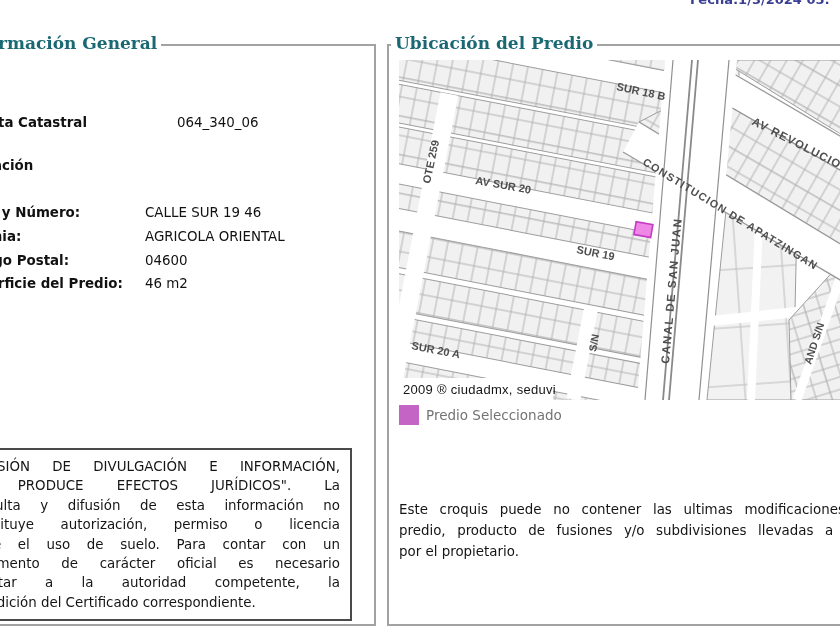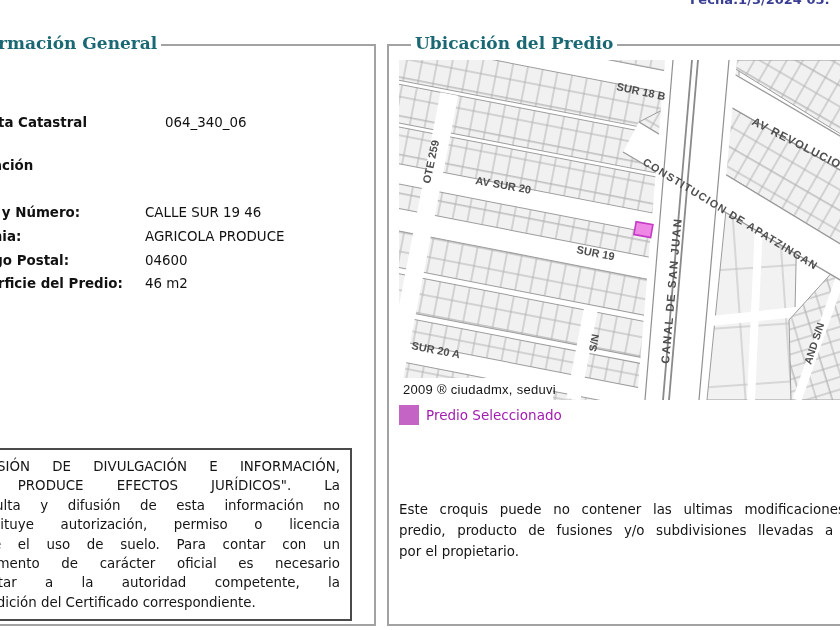--- a/index.html
+++ b/index.html
@@ -10,35 +10,35 @@
   .date{position:absolute;top:-8px;left:690px;font-size:13px;font-weight:bold;
         color:#3a3f93;white-space:nowrap;}
 
   .panel{position:absolute;border:2px solid #a2a2a2;background:#fff;box-sizing:border-box;}
   .panel-left{left:-56px;top:44px;width:432px;height:582px;}
   .panel-right{left:387px;top:44px;width:560px;height:582px;}
   .panel-title{position:absolute;top:-13px;background:#fff;padding:0 4px;
         font-family:"DejaVu Serif","Liberation Serif",serif;font-weight:bold;
         font-size:17px;color:#1a6873;white-space:nowrap;}
   .panel-left .panel-title{left:9px;}
-  .panel-right .panel-title{left:22px;}
+  .panel-right .panel-title{left:2px;}
 
   .row{position:absolute;left:14px;right:4px;display:flex;font-size:13.4px;color:#111;}
   .row .lbl{font-weight:bold;width:185px;flex:none;}
-  .row.wide .val{margin-left:20px;}
+  .row.wide .val{margin-left:32px;}
   .row.section .lbl{width:auto;}
 
   .disclaimer{position:absolute;left:6px;top:402px;width:400px;box-sizing:border-box;
         border:2px solid #4a4a4a;padding:7px 10px;font-size:13.4px;color:#151515;}
   .dl{text-align:justify;text-align-last:justify;line-height:19.4px;}
   .dl.last{text-align-last:left;}
 
   .map{position:absolute;left:10px;top:14px;width:448px;height:340px;background:#fff;}
   .legend-row{position:absolute;left:10px;top:359px;display:flex;align-items:center;
-        font-size:13.5px;color:#a21caf;}
+        font-size:13.5px;color:#737373;}
   .swatch{width:20px;height:20px;margin-right:7px;display:inline-block;}
   .note{position:absolute;left:10px;top:454px;width:478px;font-size:13.4px;color:#151515;}
   .nl{text-align:justify;text-align-last:justify;line-height:20.8px;}
   .nl.last{text-align-last:left;}
 
   svg text{font-family:"Liberation Sans","DejaVu Sans",sans-serif;font-weight:bold;fill:#4e4e4e;}
   svg text.sm{font-size:11px;}
   svg text.attr-text{font-weight:normal;fill:#151515;font-size:13px;letter-spacing:.3px;}
 </style>
 </head>
@@ -67,21 +67,21 @@
       </div>
       <div class="row section" style="top: 112px;">
         <span class="lbl">Ubicación</span>
       </div>
       <div class="row" style="top: 159px;">
         <span class="lbl">Calle y Número:</span>
         <span class="val">CALLE SUR 19 46</span>
       </div>
       <div class="row" style="top: 183px;">
         <span class="lbl">Colonia:</span>
-        <span class="val">AGRICOLA PRODUCE</span>
+        <span class="val">AGRICOLA ORIENTAL</span>
       </div>
       <div class="row" style="top: 207px;">
         <span class="lbl">Código Postal:</span>
         <span class="val">04600</span>
       </div>
       <div class="row" style="top: 230px;">
         <span class="lbl">Superficie del Predio:</span>
         <span class="val">46 m2</span>
       </div>
     </div>

